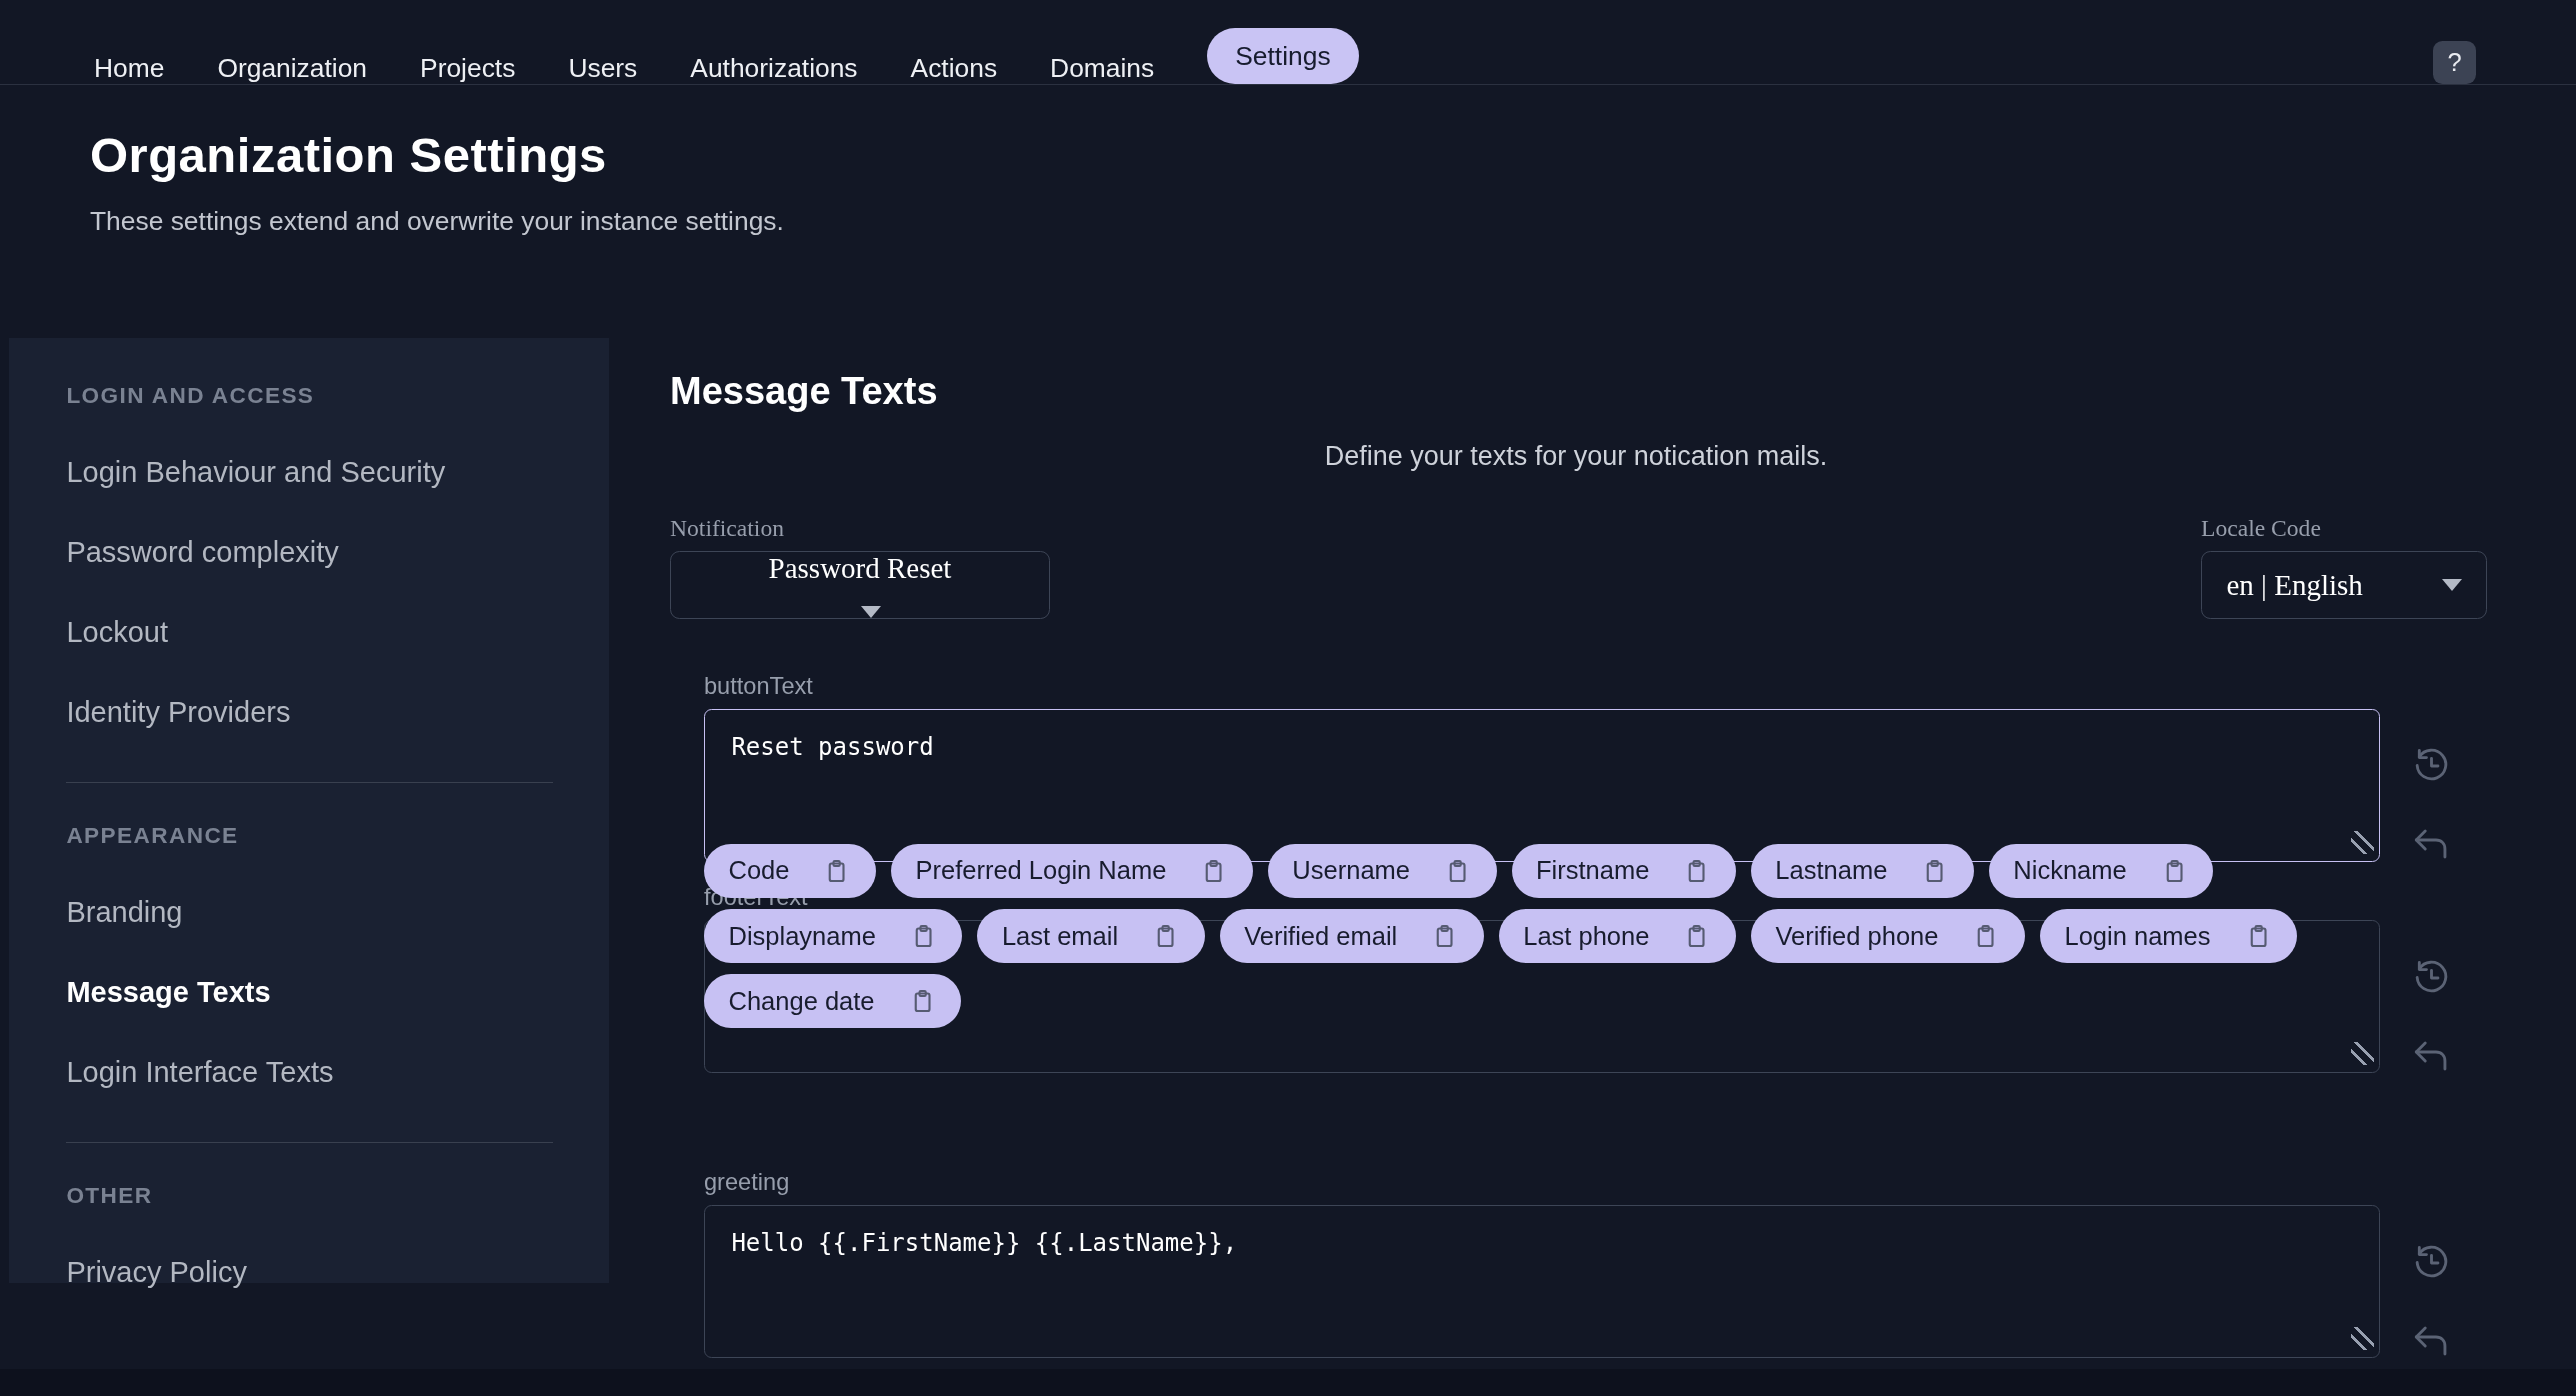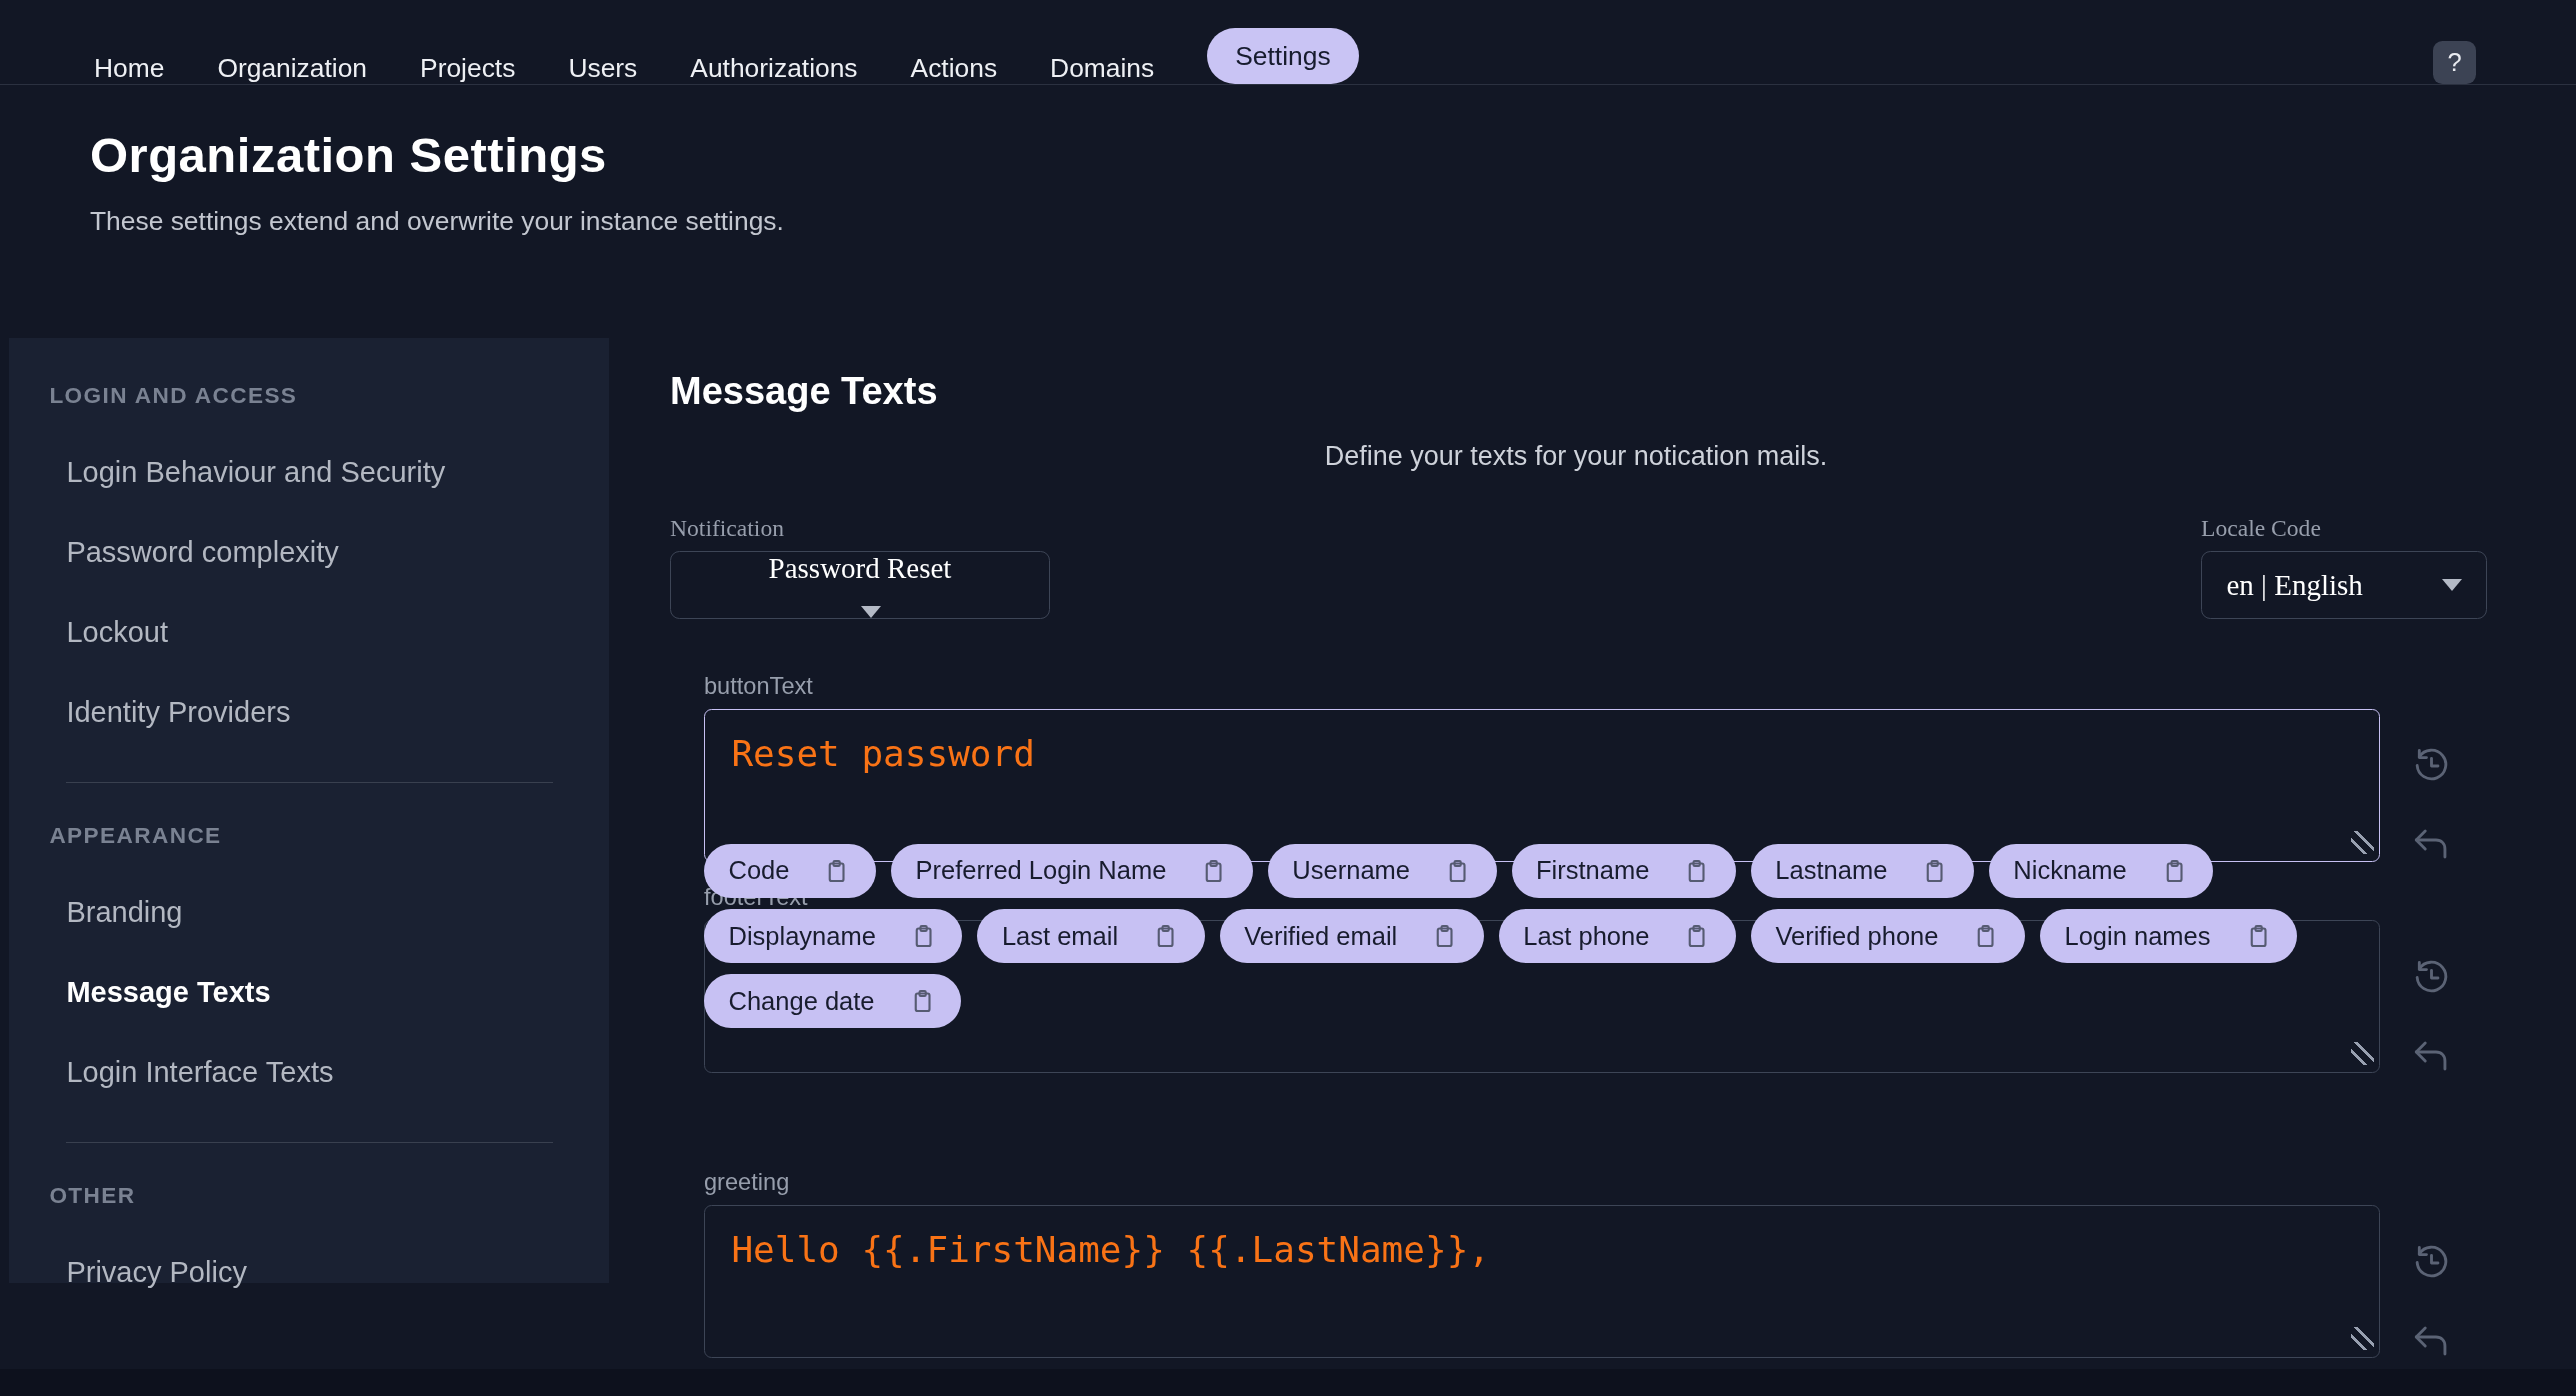--- a/index.html
+++ b/index.html
@@ -51,21 +51,21 @@
 
   
   .sidebar {
     position: absolute;
     left: 9.4px; top: 338px;
     width: 600px; height: 945px;
     background: #1a2132;
     padding: 45px 0 0 0;
   }
   .side-section-title {
-    margin: 0 0 0 40px;
+    margin: 0 0 0 57px;
     font-size: 22.6px;
     font-weight: 700;
     letter-spacing: 1.4px;
     color: #7a8292;
   }
   .side-item {
     margin: 47px 0 0 57px;
     font-size: 29px;
     color: #b3b8c2;
     cursor: pointer;
@@ -131,22 +131,22 @@
 
   .textarea-box { position: relative; }
   textarea.text-input {
     width: 100%;
     height: 153px;
     background: transparent;
     border: 1.9px solid #3d4556;
     border-radius: 7.5px;
     padding: 22.6px 26.4px;
     font-family: "DejaVu Sans Mono", monospace;
-    font-size: 36px;
-    color: #f97316;
+    font-size: 24px;
+    color: #ffffff;
     resize: none;
     outline: none;
     display: block;
   }
   textarea.text-input.focused { border-color: #c7c1f3; }
   .resize-handle {
     position: absolute;
     right: 6.6px; bottom: 8.5px;
     width: 22.6px; height: 22.6px;
     background-image:

